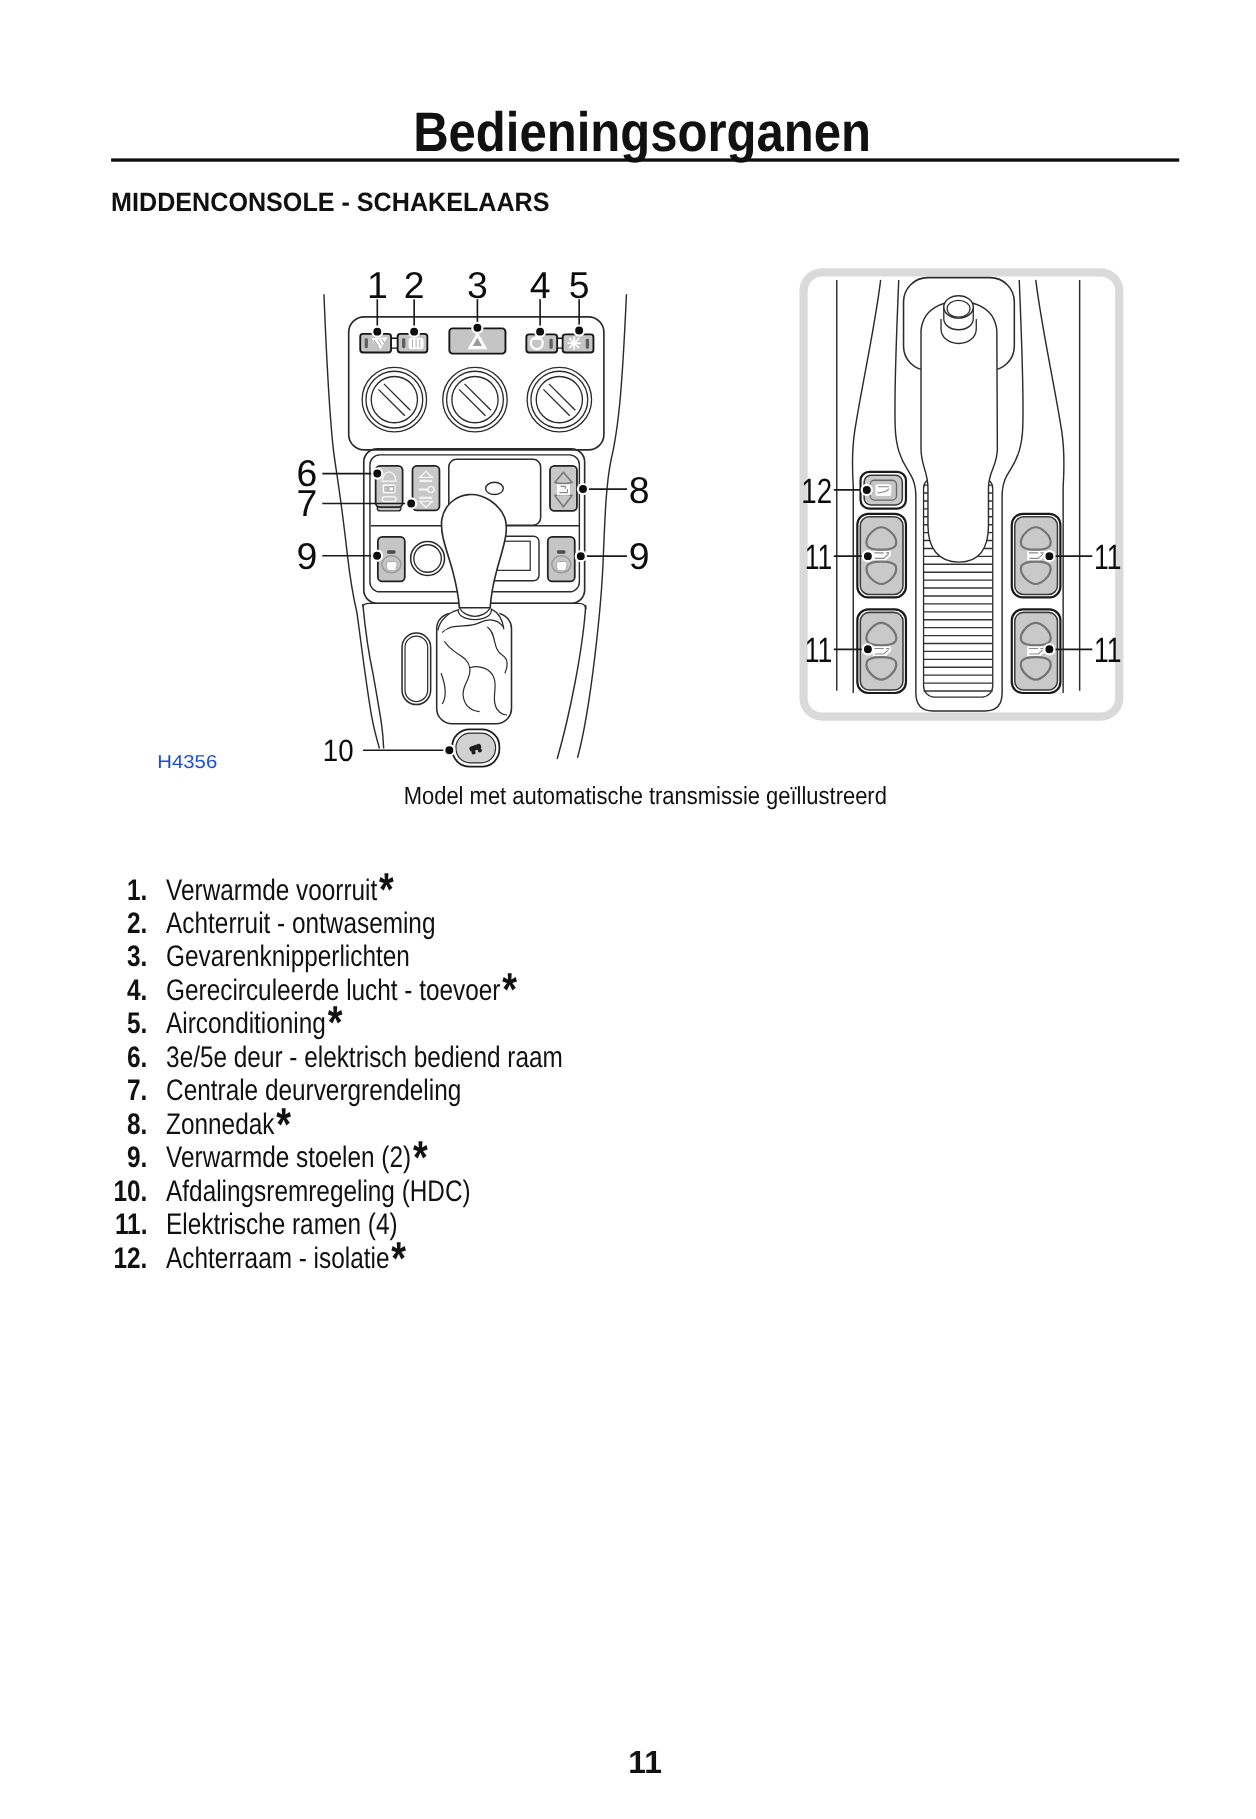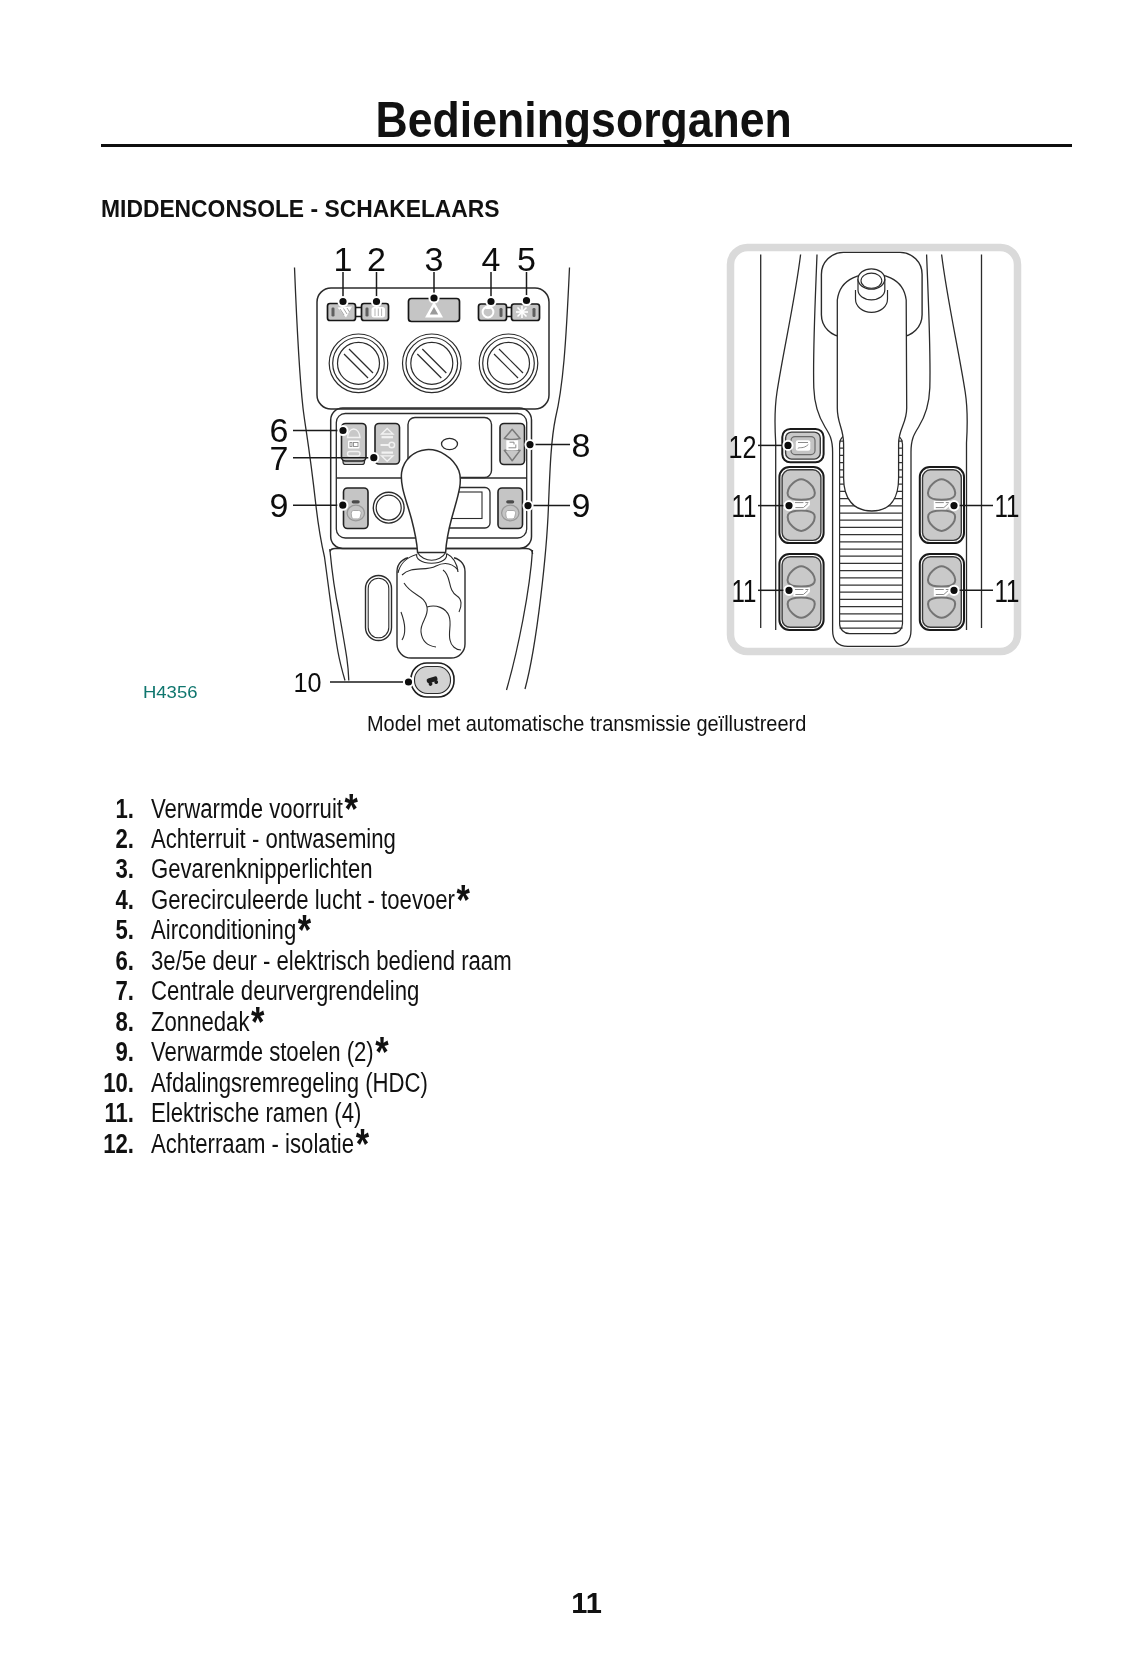--- a/index.html
+++ b/index.html
@@ -7,22 +7,22 @@
 .abs{position:absolute;}
 .cond{display:inline-block;transform:scaleX(0.8);transform-origin:0 0;white-space:nowrap;}
 .num{position:absolute;width:134px;text-align:right;font-weight:bold;transform:scaleX(0.82);transform-origin:100% 0;}
 .li{position:absolute;left:151px;white-space:nowrap;transform:scaleX(0.82);transform-origin:0 0;}
 .ast{font-weight:bold;font-size:42px;line-height:0;vertical-align:-5px;margin-left:2px;}
 </style>
 </head>
 <body>
 <div class="abs" id="title" style="left:0;top:90px;width:1167px;text-align:center;font-size:50.5px;font-weight:bold;"><span style="display:inline-block;transform:scaleX(0.883);">Bedieningsorganen</span></div>
 <div class="abs" style="left:101px;top:144px;width:971px;height:2.6px;background:#0e0e0e;"></div>
-<div class="abs" style="left:101px;top:170.5px;font-size:24px;font-weight:bold;margin-top:24px;"><span class="cond" style="transform:scaleX(0.952);">MIDDENCONSOLE - SCHAKELAARS</span></div>
-<div class="abs" style="left:142.5px;top:683px;font-size:17px;color:#0f766e;"><span class="cond" style="transform:scaleX(1.087);">H4356</span></div>
+<div class="abs" style="left:101px;top:170.5px;font-size:24px;font-weight:bold;"><span class="cond" style="transform:scaleX(0.952);">MIDDENCONSOLE - SCHAKELAARS</span></div>
+<div class="abs" style="left:142.5px;top:683px;font-size:17px;color:#1d4ed8;"><span class="cond" style="transform:scaleX(1.087);">H4356</span></div>
 <div class="abs" style="left:367px;top:711px;font-size:22.5px;"><span class="cond" style="transform:scaleX(0.887);">Model met automatische transmissie geïllustreerd</span></div>
 
 <div class="abs" id="list" style="left:0;top:0;font-size:27px;">
 <div class="num" style="top:793.5px;">1.</div>
     <div class="li" style="top:793.5px;">Verwarmde voorruit<span class="ast">*</span></div>
 <div class="num" style="top:824px;">2.</div>
     <div class="li" style="top:824px;">Achterruit - ontwaseming</div>
 <div class="num" style="top:854.4px;">3.</div>
     <div class="li" style="top:854.4px;">Gevarenknipperlichten</div>
 <div class="num" style="top:884.9px;">4.</div>

